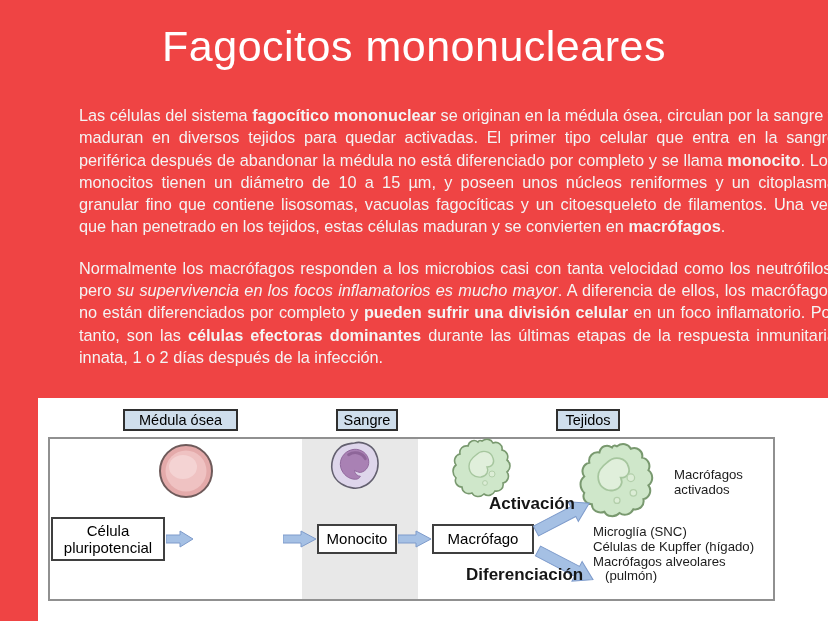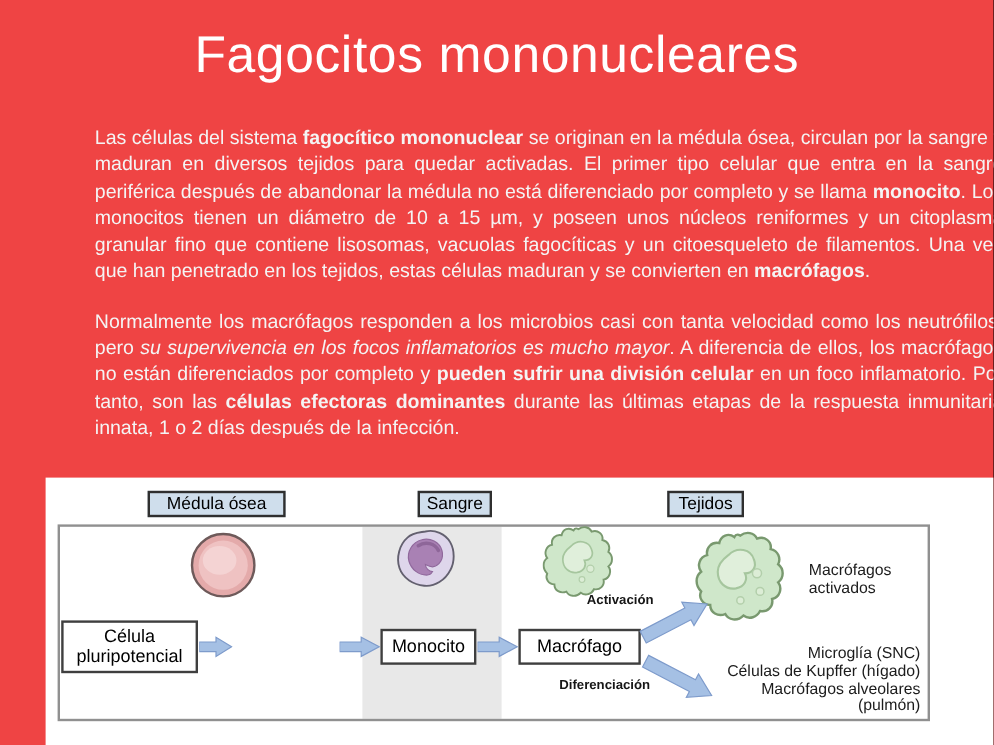--- a/index.html
+++ b/index.html
@@ -34,52 +34,52 @@
     position:absolute;left:10px;top:39px;width:727px;height:164px;
     border:2px solid #909090;box-sizing:border-box;
   }
   .col-label{
     position:absolute;top:11px;height:22px;box-sizing:border-box;
     background:#cfdeec;border:2px solid #2f2f2f;color:#000;
     display:flex;align-items:center;justify-content:center;
     font-size:14.5px;padding:0 4px;white-space:nowrap;
   }
   .lbl-medula{left:85px;width:115px;}
-  .lbl-sangre{left:310px;width:62px;}
+  .lbl-sangre{left:298px;width:62px;}
   .lbl-tejidos{left:518px;width:64px;}
   .cell-svg{position:absolute;}
   .flow-box{
     position:absolute;box-sizing:border-box;background:#fff;border:2px solid #3f3f3f;
     display:flex;align-items:center;justify-content:center;text-align:center;
     font-size:15px;line-height:1.15;color:#000;
   }
   .box-pluri{left:13px;top:119px;width:114px;height:44px;}
   .box-monoblasto{left:156px;top:126px;width:88px;height:30px;}
   .box-monocito{left:279px;top:126px;width:80px;height:30px;}
   .box-macrofago{left:394px;top:126px;width:102px;height:30px;}
   .h-arrow{position:absolute;top:131px;}
   .arr1{left:128px;}
   .arr2{left:245px;}
   .arr3{left:360px;}
   .diag-arrow{position:absolute;}
   .arr-act{left:490px;top:93px;}
   .arr-dif{left:492px;top:145px;}
   .small-bold{
-    position:absolute;font-size:11px;font-weight:bold;color:#161616;white-space:nowrap;
+    position:absolute;font-size:17px;font-weight:bold;color:#161616;white-space:nowrap;
   }
   .lbl-activacion{left:451px;top:96px;}
   .lbl-diferenciacion{left:428px;top:167px;}
   .annot{
     position:absolute;font-size:13.2px;line-height:15.2px;color:#1c1c1c;
   }
   .lbl-activados{left:636px;top:69px;width:95px;}
   .tissue-list{
     left:555px;top:127px;width:186px;line-height:14.8px;
   }
-  .tissue-list ul{margin:12px;padding:0;list-style:none;text-align:right;}
+  .tissue-list ul{margin:0;padding:0;list-style:none;}
   .tissue-list li{padding-left:12px;text-indent:-12px;}
 </style>
 </head>
 <body>
 
 <div id="stage">
 
   <h1 class="title">Fagocitos mononucleares</h1>
 
   <div class="textblock">

